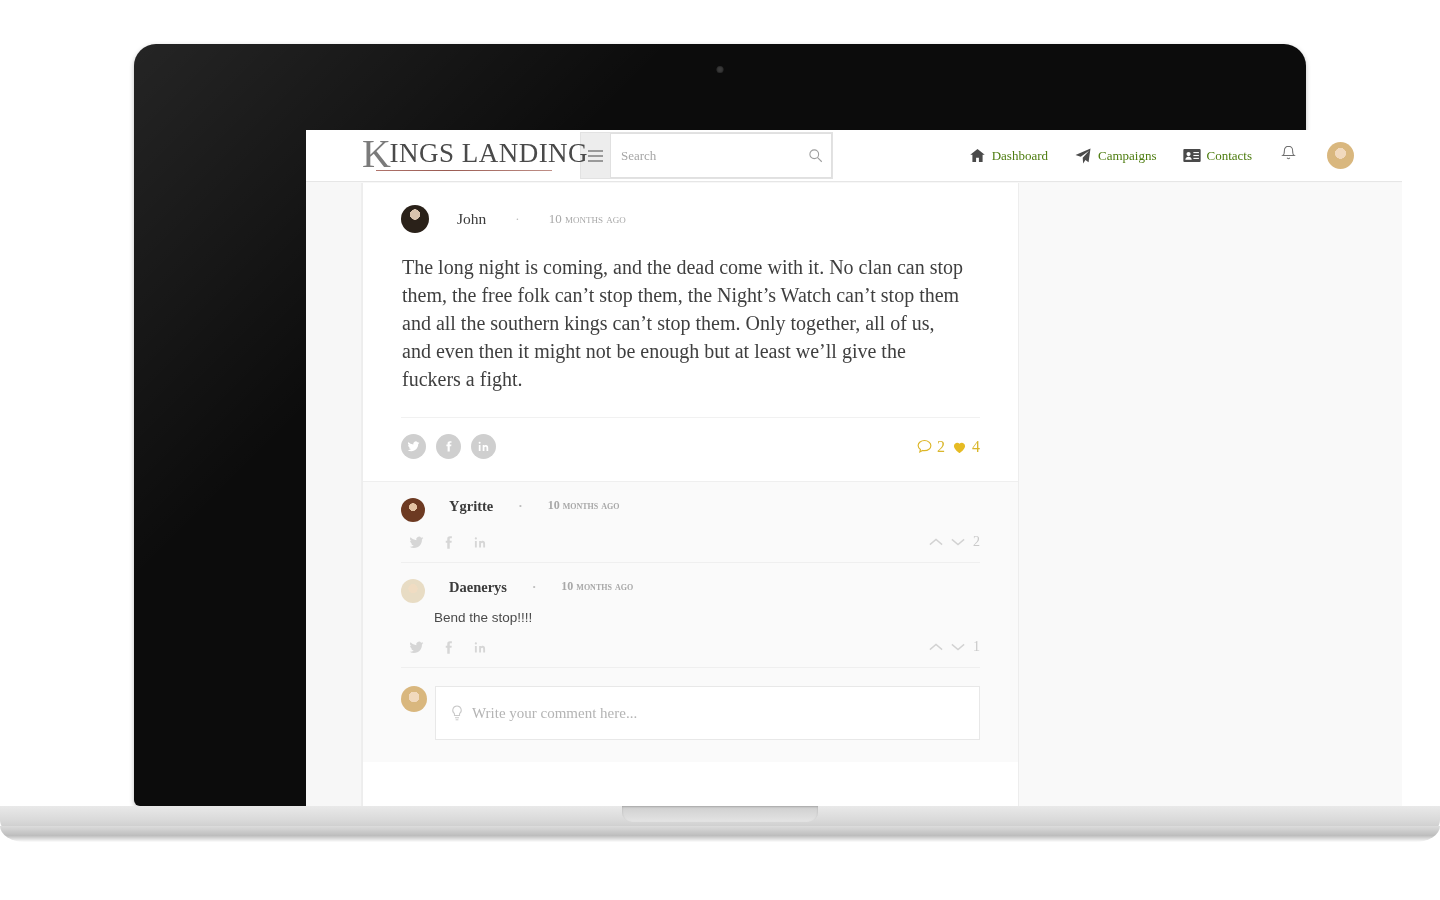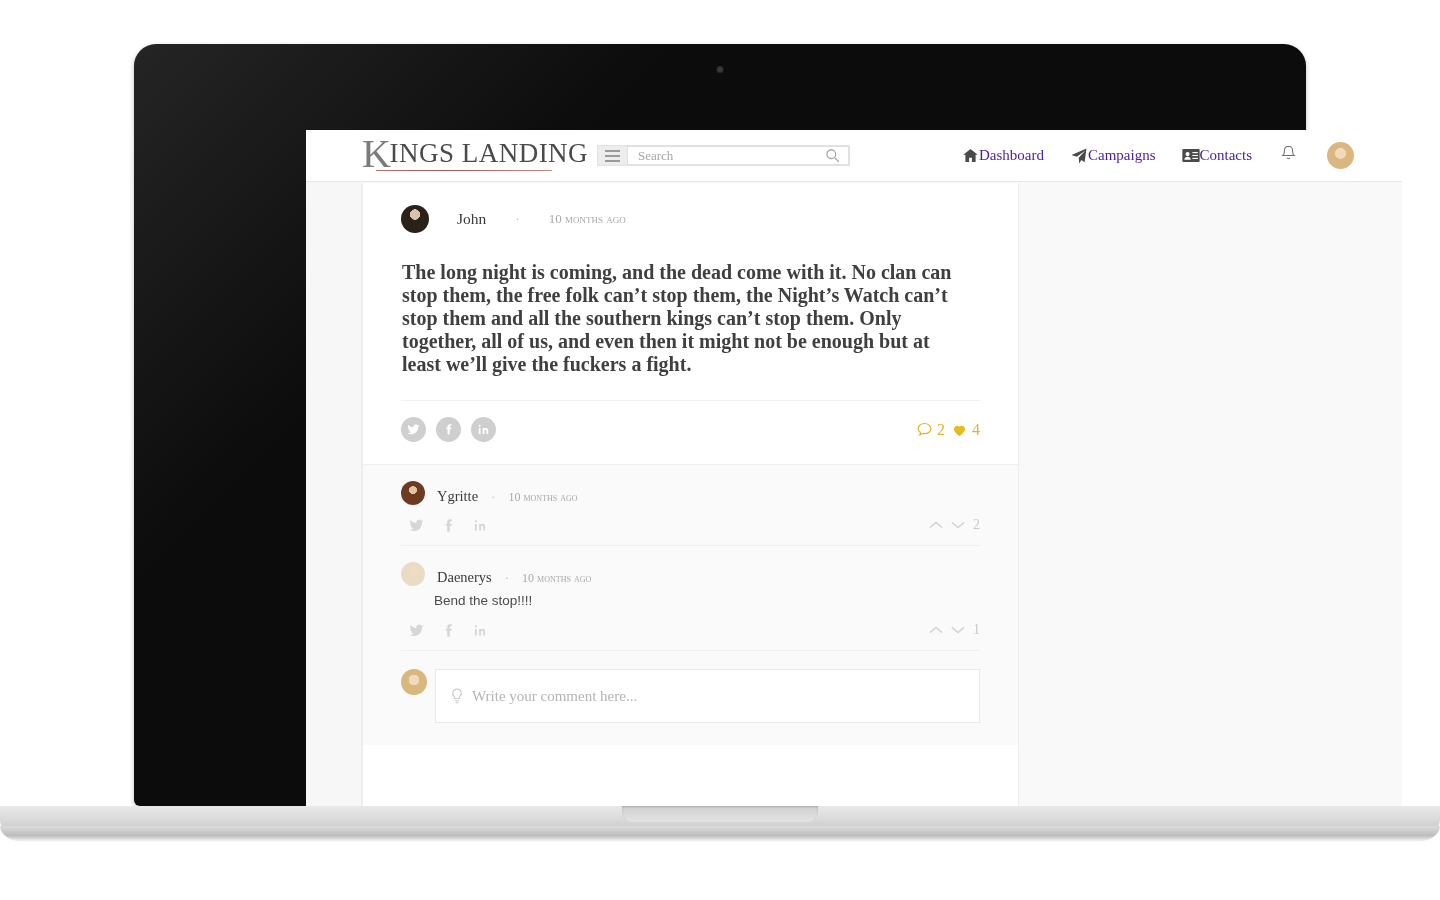--- a/index.html
+++ b/index.html
@@ -96,22 +96,22 @@
   .brand-rule {
     height: 1px;
     background: linear-gradient(90deg,#b0746c,#9a5b52 40%, #c09088);
     margin-top: 3px;
     margin-left: 14px;
     width: 176px;
   }
 
   .searchwrap {
     display: flex; align-items: stretch;
-    margin-left: 44px;
-    height: 19px;
+    margin-left: 27px;
+    height: 45px;
     box-shadow: 0 0 0 1px #e2e2e2;
     background: #ededed;
   }
   .hamburger {
     width: 29px; background: #ededed;
     display:flex; flex-direction:column; justify-content:center; align-items:center;
     gap: 3px; cursor: pointer;
   }
   .hamburger i { display:block; width: 15px; height: 2px; background:#9a9a9a; }
   .searchbox {
@@ -128,22 +128,22 @@
     background: transparent;
   }
   .searchbox input::placeholder { color: #a6a6a6; }
   .search-icon { width:15px; height:15px; flex:none; color:#9d9d9d; }
 
   .nav {
     margin-left: auto; margin-right: 48px;
     display:flex; align-items:center; gap: 26px;
   }
   .navitem {
-    display:flex; align-items:center; gap: 0;
-    color: #4c1d95; font-size: 15px; cursor:pointer;
+    display:flex; align-items:center; gap: 6px;
+    color: #4d7c0f; font-size: 13px; cursor:pointer;
     font-family: "Liberation Serif", serif;
   }
   .navitem svg { fill: #4a4a4a; }
   .bell { cursor:pointer; margin-left: 2px; }
   .avatar-nav {
     width: 27px; height:27px; border-radius: 50%;
     margin-left: 4px; cursor:pointer; overflow:hidden; flex:none;
     background: #caa37a;
   }
 
@@ -167,27 +167,26 @@
   .post-head { display:flex; align-items:center; gap: 28px; }
   .avatar {
     width: 28px; height: 28px; border-radius: 50%; flex:none; overflow:hidden;
     background:#3c3730;
   }
   .author { font-size: 15.5px; color: #3b3b3b; }
   .dot-sep { color: #bdbdbd; font-size: 13px; margin: 0 1px; }
   .ago { font-size: 13px; color: #a8a8a8; font-variant: small-caps; }
 
   .post-body {
-    margin-top: 28px;
+    margin-top: 20px;
     font-size: 20px;
-    line-height: 23px;
+    line-height: 28px;
     color: #3f3f3f;
     padding-right: 12px;
     padding-left: 1px;
-    font-weight: bold;
   }
 
   .post-actions {
     margin: 24px 0 0 0;
     border-top: 1px solid #f1f1f1;
     padding: 16px 0 22px 0;
     display:flex; align-items:center;
   }
   .share-round { display:flex; gap: 10px; }
   .sbtn {
@@ -198,21 +197,21 @@
   .sbtn svg { fill:#ffffff; }
   .counts { margin-left:auto; display:flex; align-items:center; gap: 6px; color:#e0b81f; }
   .cgroup { display:flex; align-items:center; gap: 4px; font-size: 16px; }
   .cgroup svg { fill: none; stroke:#ddb628; stroke-width: 1.6px; }
   .cgroup.heart svg { fill:#e6bb23; stroke:none; }
   .cnum { color:#d9b62c; font-size: 16px; }
 
   
   .comments { background:#fafafa; border-top: 1px solid #efefef; }
   .comment { padding: 16px 38px 0 38px; }
-  .c-head { display:flex; align-items:flex-end; gap:12px; }
+  .c-head { display:flex; align-items:flex-start; gap:24px;font-weight:bold; }
   .c-avatar { width: 24px; height:24px; border-radius:50%; overflow:hidden; flex:none; }
   .c-author { font-size: 14.5px; color: #3b3b3b; }
   .c-ago { font-size: 12px; color:#a8a8a8; font-variant: small-caps; }
   .c-text {
     margin: 6px 0 0 33px;
     font-family: "Liberation Sans", sans-serif;
     font-size: 13.5px; color:#4a4a4a; line-height: 18px;
   }
   .c-actions {
     margin-top: 12px; padding-bottom: 12px;

